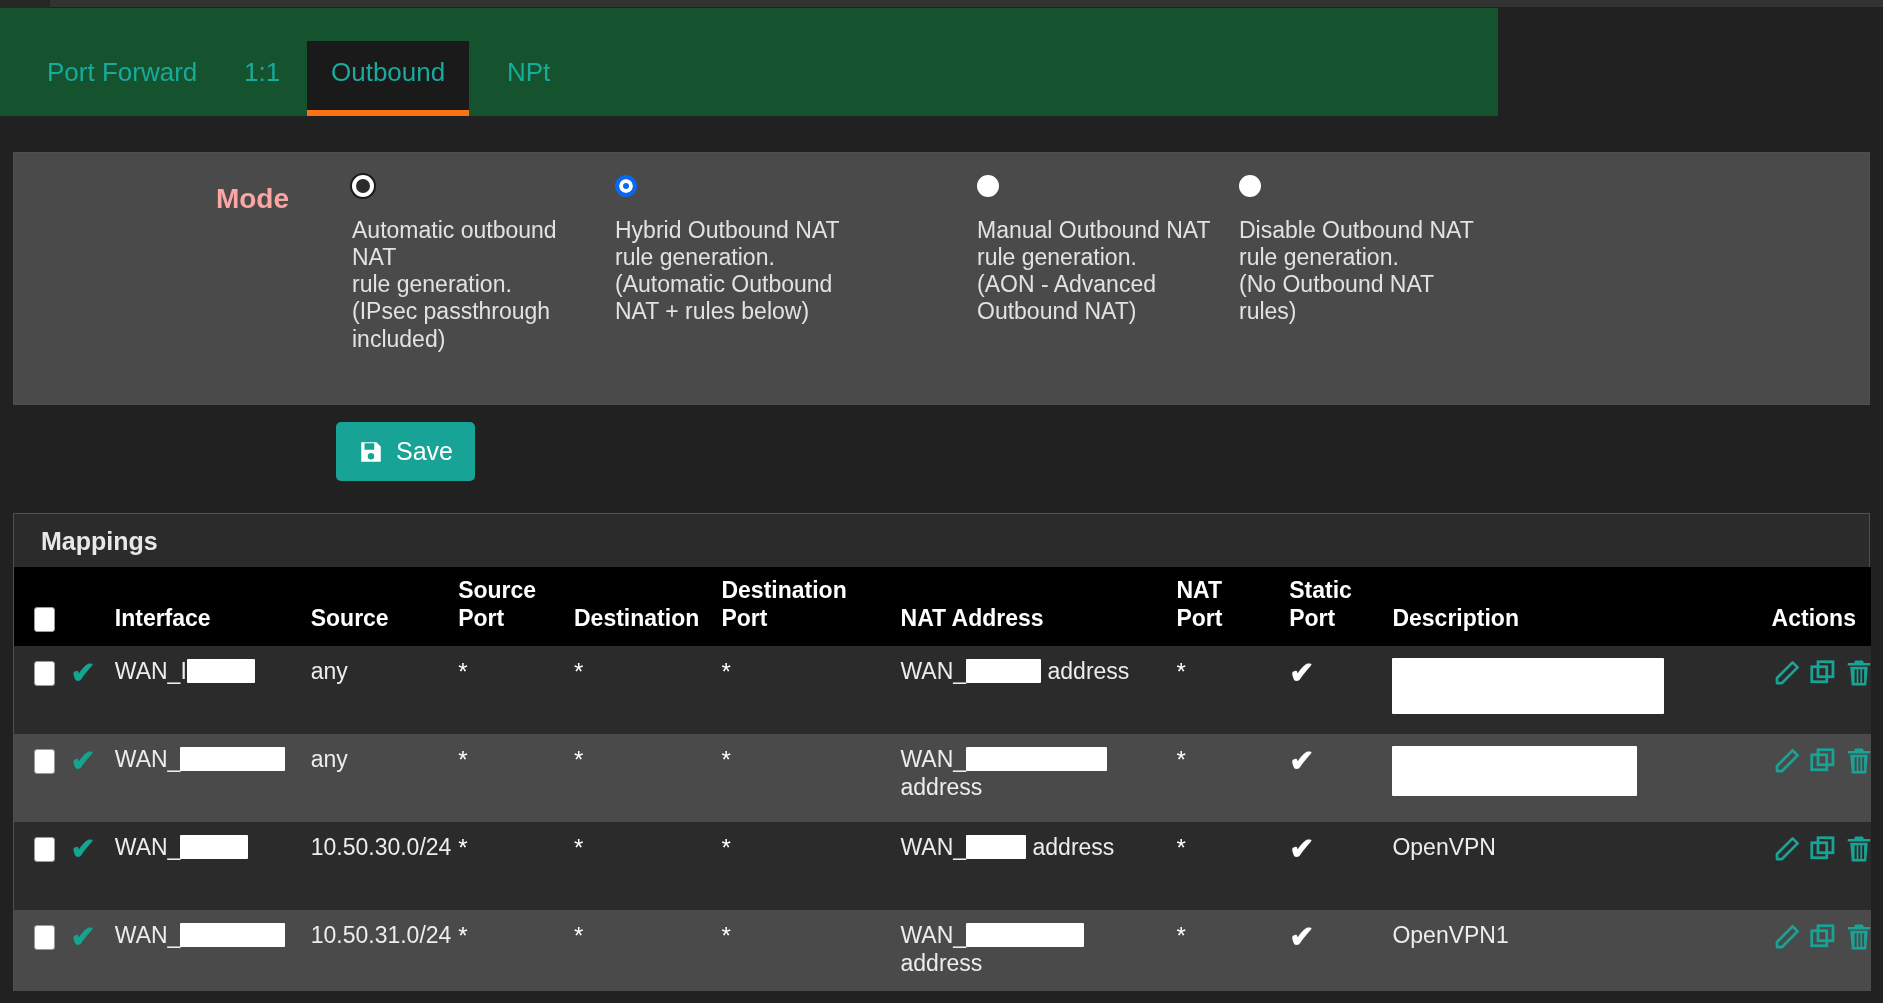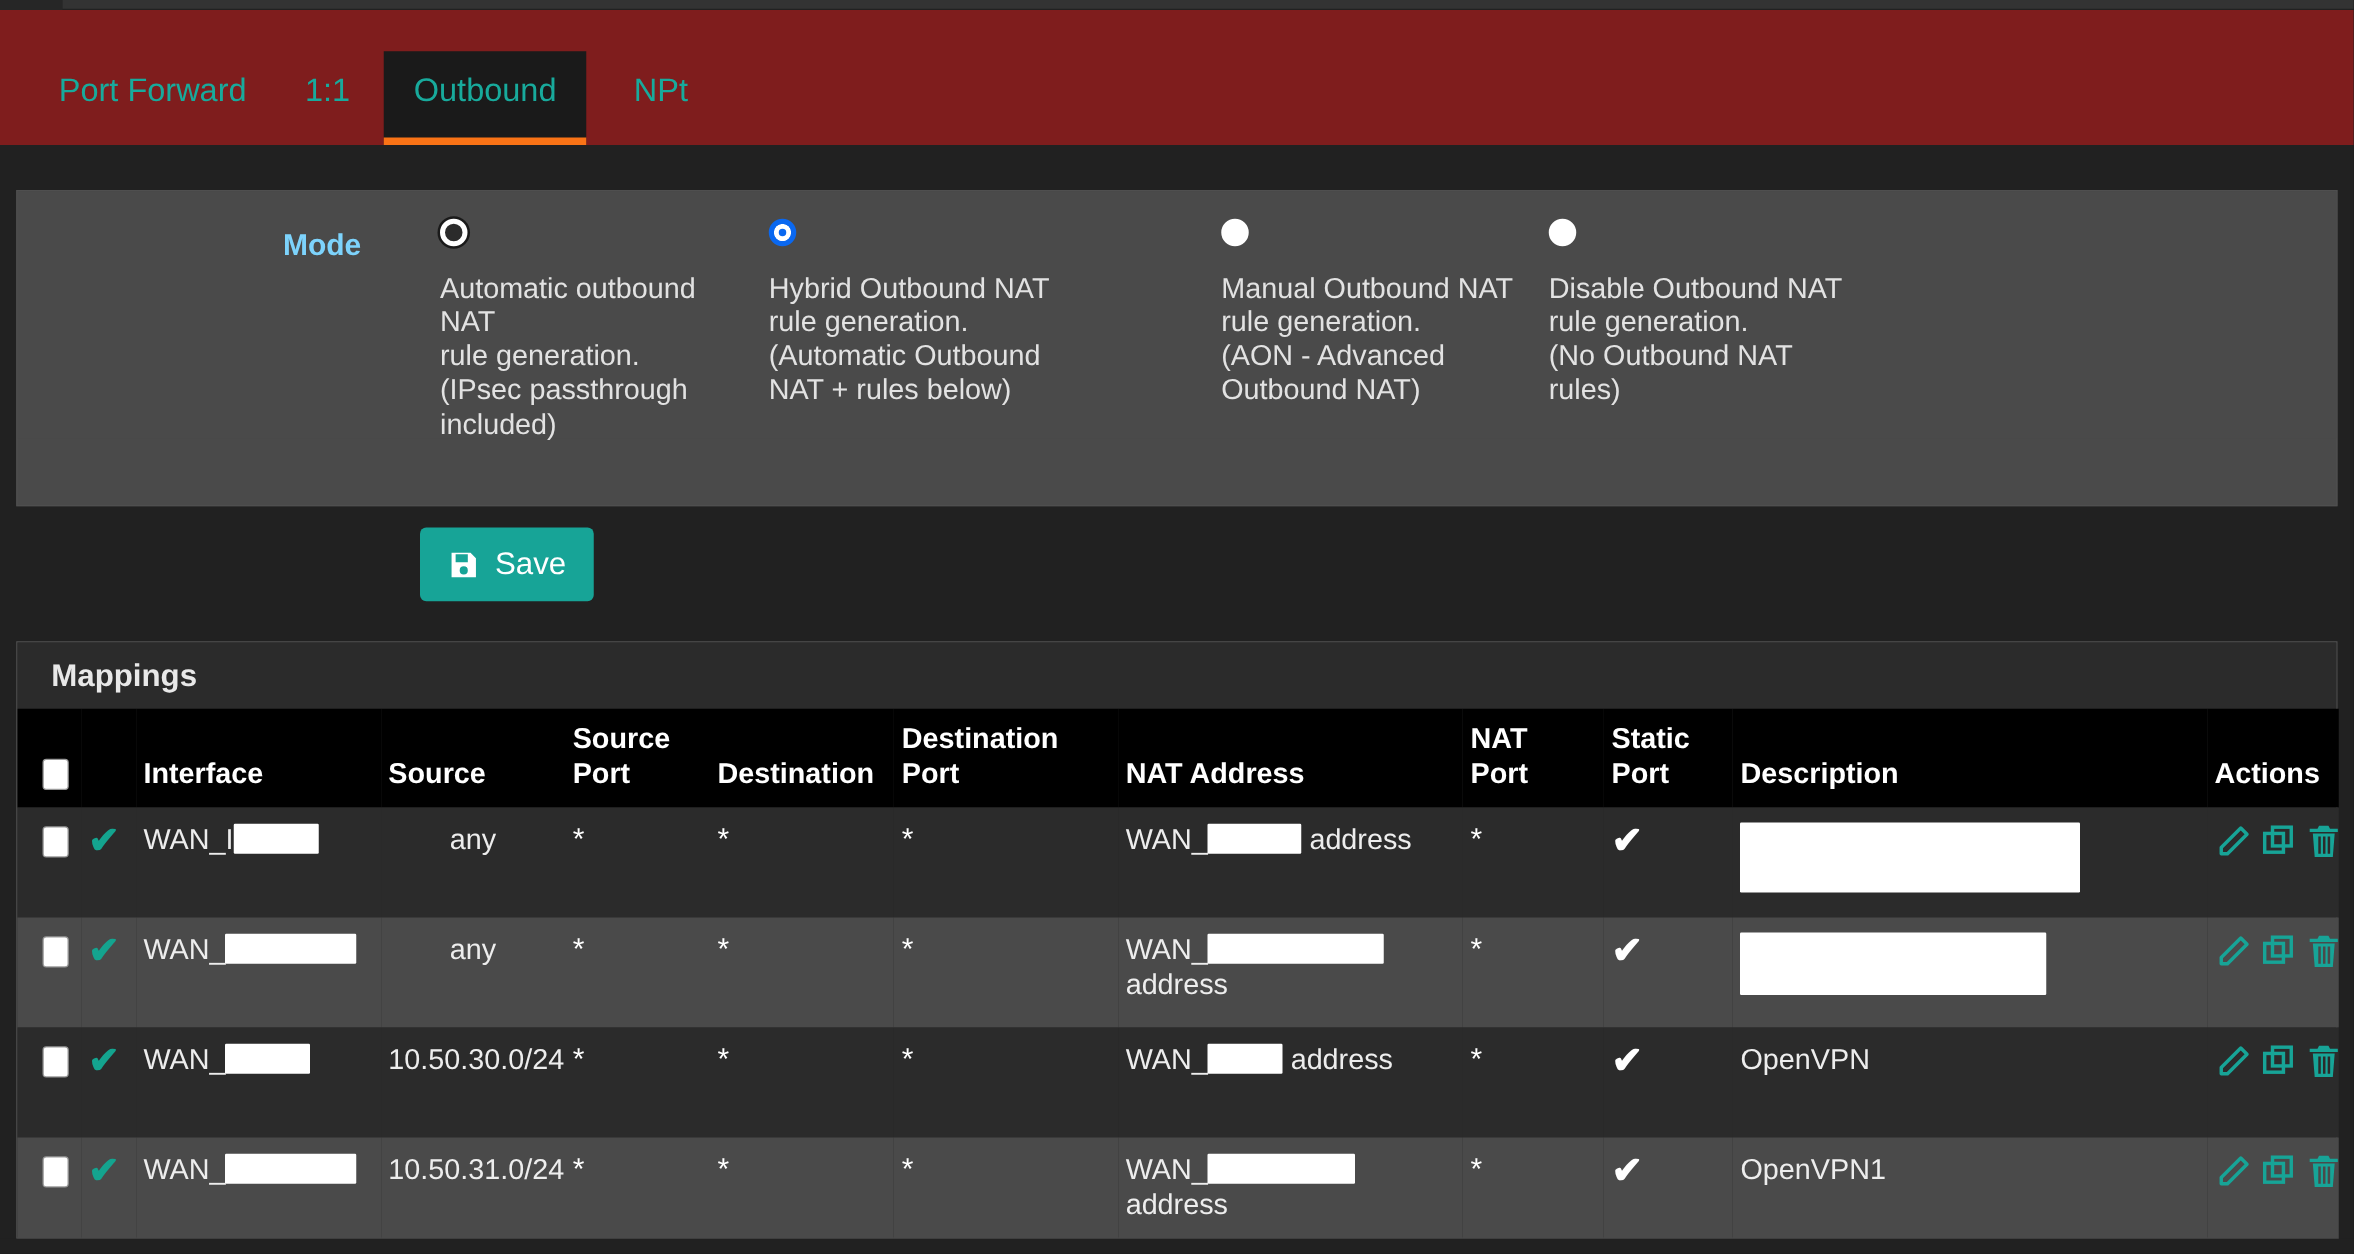--- a/index.html
+++ b/index.html
@@ -25,22 +25,22 @@
     position: absolute; left: 50px; top: 0; right: 0; height: 7px;
     background: #333333;
   }
   .topstrip .cap {
     position: absolute; left: 0; top: 0; width: 50px; height: 8px;
     background: #262626;
   }
 
   
   .tabs {
-    position: absolute; top: 8px; left: 0; width: 1883px; height: 108px;
-    background: #7f1d1d;
+    position: absolute; top: 8px; left: 0; width: 1498px; height: 108px;
+    background: #14532d;
   }
   .tab {
     position: absolute;
     top: 33px;
     height: 75px;
     padding: 16px 24px 0 24px;
     color: #18aa9c;
     font-size: 26px;
     line-height: 1.2;
     cursor: pointer;
@@ -77,22 +77,22 @@
   #panel-mode { top: 152px; height: 253px; }
   #panel-mappings { top: 513px; height: 478px; background: #2b2b2b; }
   #panel-mappings .panel-heading { border-bottom: none; }
 
   
   .mode-row { position: relative; height: 198px; }
   .mode-label {
     position: absolute;
     left: 0; top: 30px; width: 275px;
     text-align: right;
-    color: #7dd3fc;
-    font-size: 24px;
+    color: #fca5a5;
+    font-size: 28px;
     font-weight: bold;
     padding-left: 20px;
   }
   .mode-col {
     position: absolute;
     top: 22px;
     width: 300px;
   }
   .mc-0 { left: 338px; }
   .mc-1 { left: 601px; }
@@ -168,21 +168,21 @@
     padding: 12px 6px 12px 6px;
     line-height: 1.2;
     height: 88px;
   }
   .tbl tbody tr.odd td  { background: #2b2b2b; }
   .tbl tbody tr.even td { background: #4a4a4a; }
 
   .c-check  { width: 48px;  padding-left: 20px !important; }
   .c-status { width: 42px; }
   .c-iface  { width: 186px; }
-  .c-src    { width: 140px; text-align: center; }
+  .c-src    { width: 140px; }
   .c-sport  { width: 110px; }
   .c-dst    { width: 140px; }
   .c-dport  { width: 170px; }
   .c-nataddr{ width: 262px; }
   .c-natport{ width: 107px; }
   .c-static { width: 98px; }
   .c-desc   { width: 360px; }
   .c-act    { width: 100px; }
 
   .cbx {

